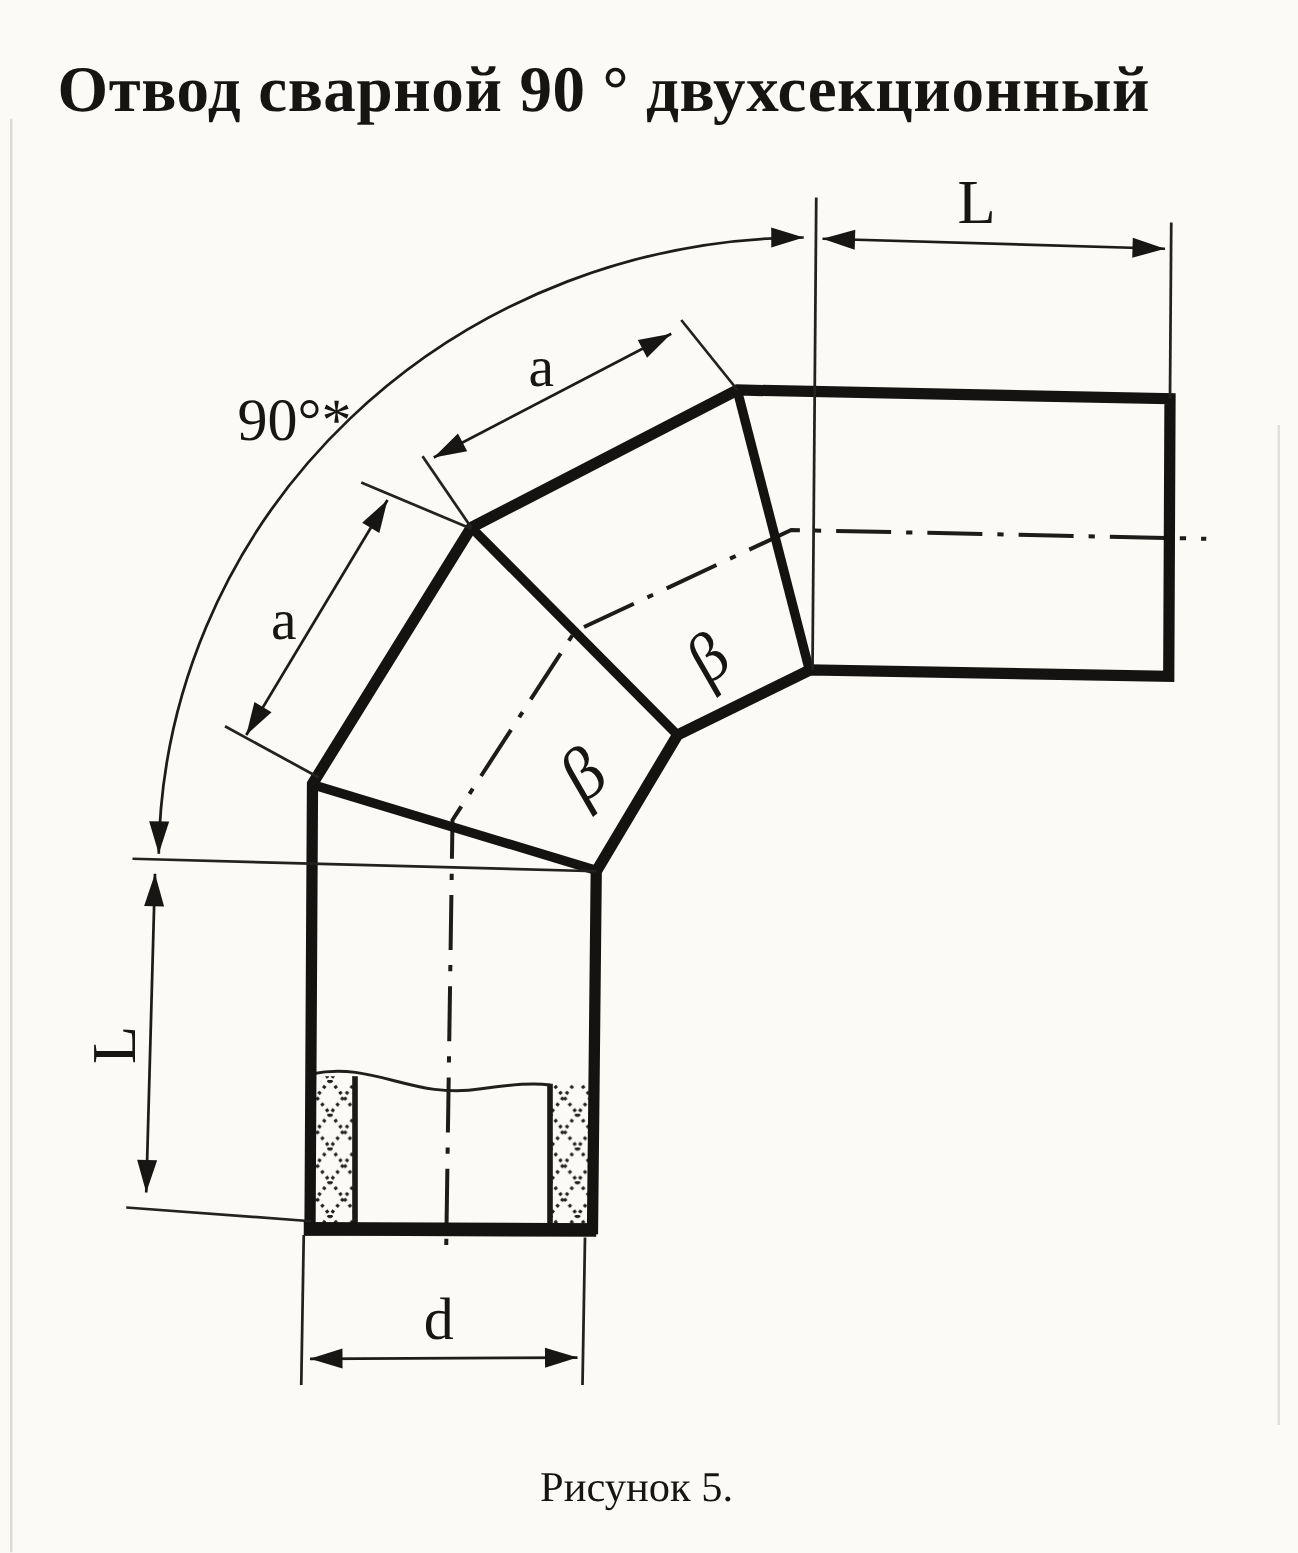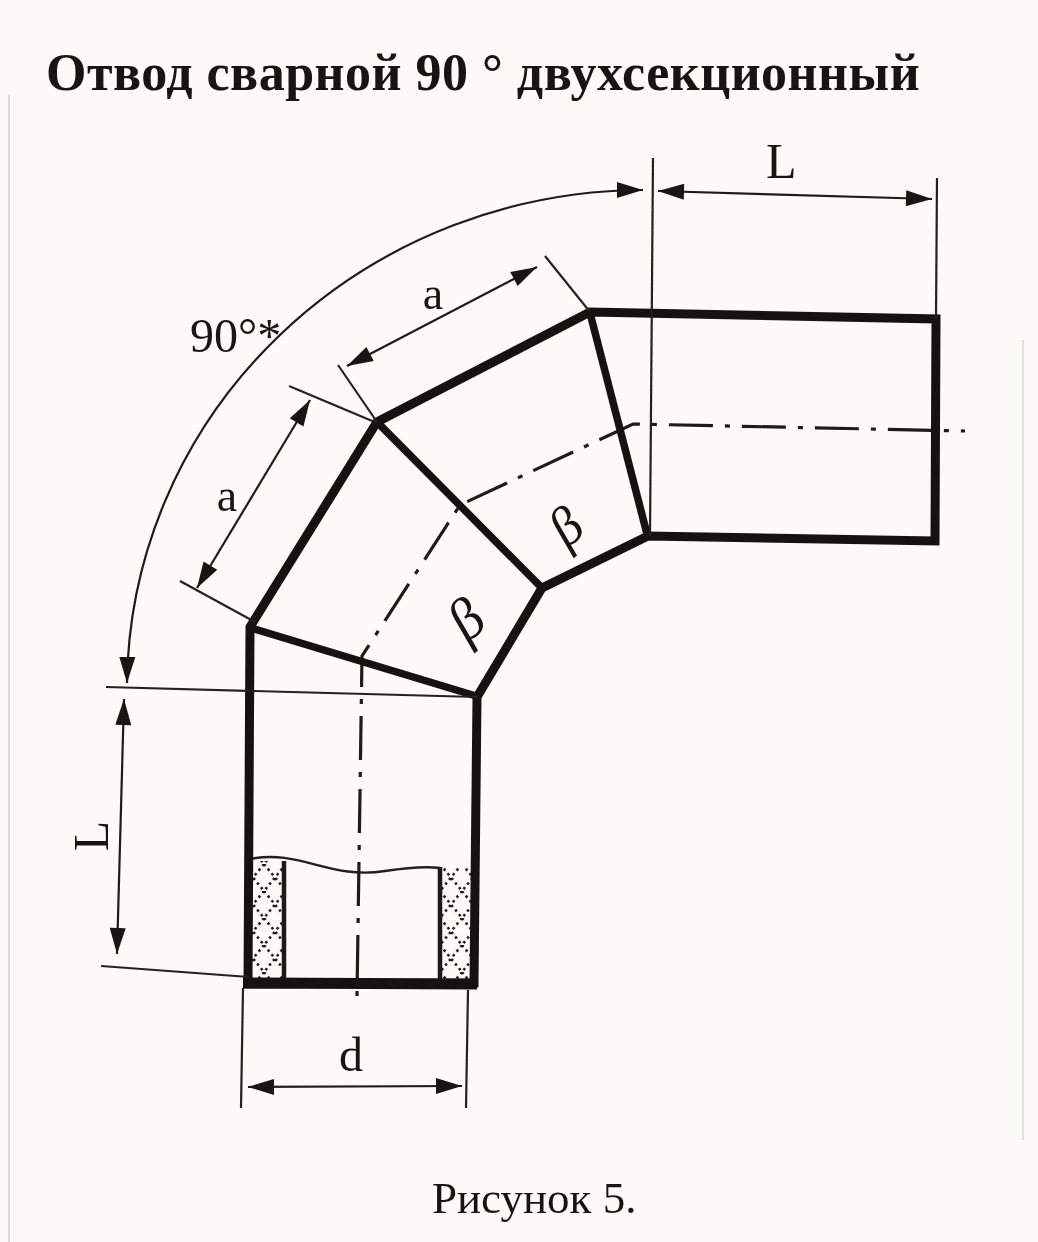--- a/index.html
+++ b/index.html
@@ -14,21 +14,21 @@
   .title{
     position:absolute;left:46px;top:20px;
     font-size:52px;line-height:1.1;
     letter-spacing:0.5px;
     color:#161513;
     white-space:nowrap;
     margin-top:24px;
   }
   .caption{
     position:absolute;left:432px;top:1172px;
-    font-size:45px;color:#161513;
+    font-size:34px;color:#161513;
     white-space:nowrap;
   }
   svg.drawing{position:absolute;left:0;top:0;}
   .lbl{
     font-family:"Liberation Serif","DejaVu Serif",serif;
     fill:#171614;
   }
   .beta{font-style:italic;}
 </style>
 </head>

